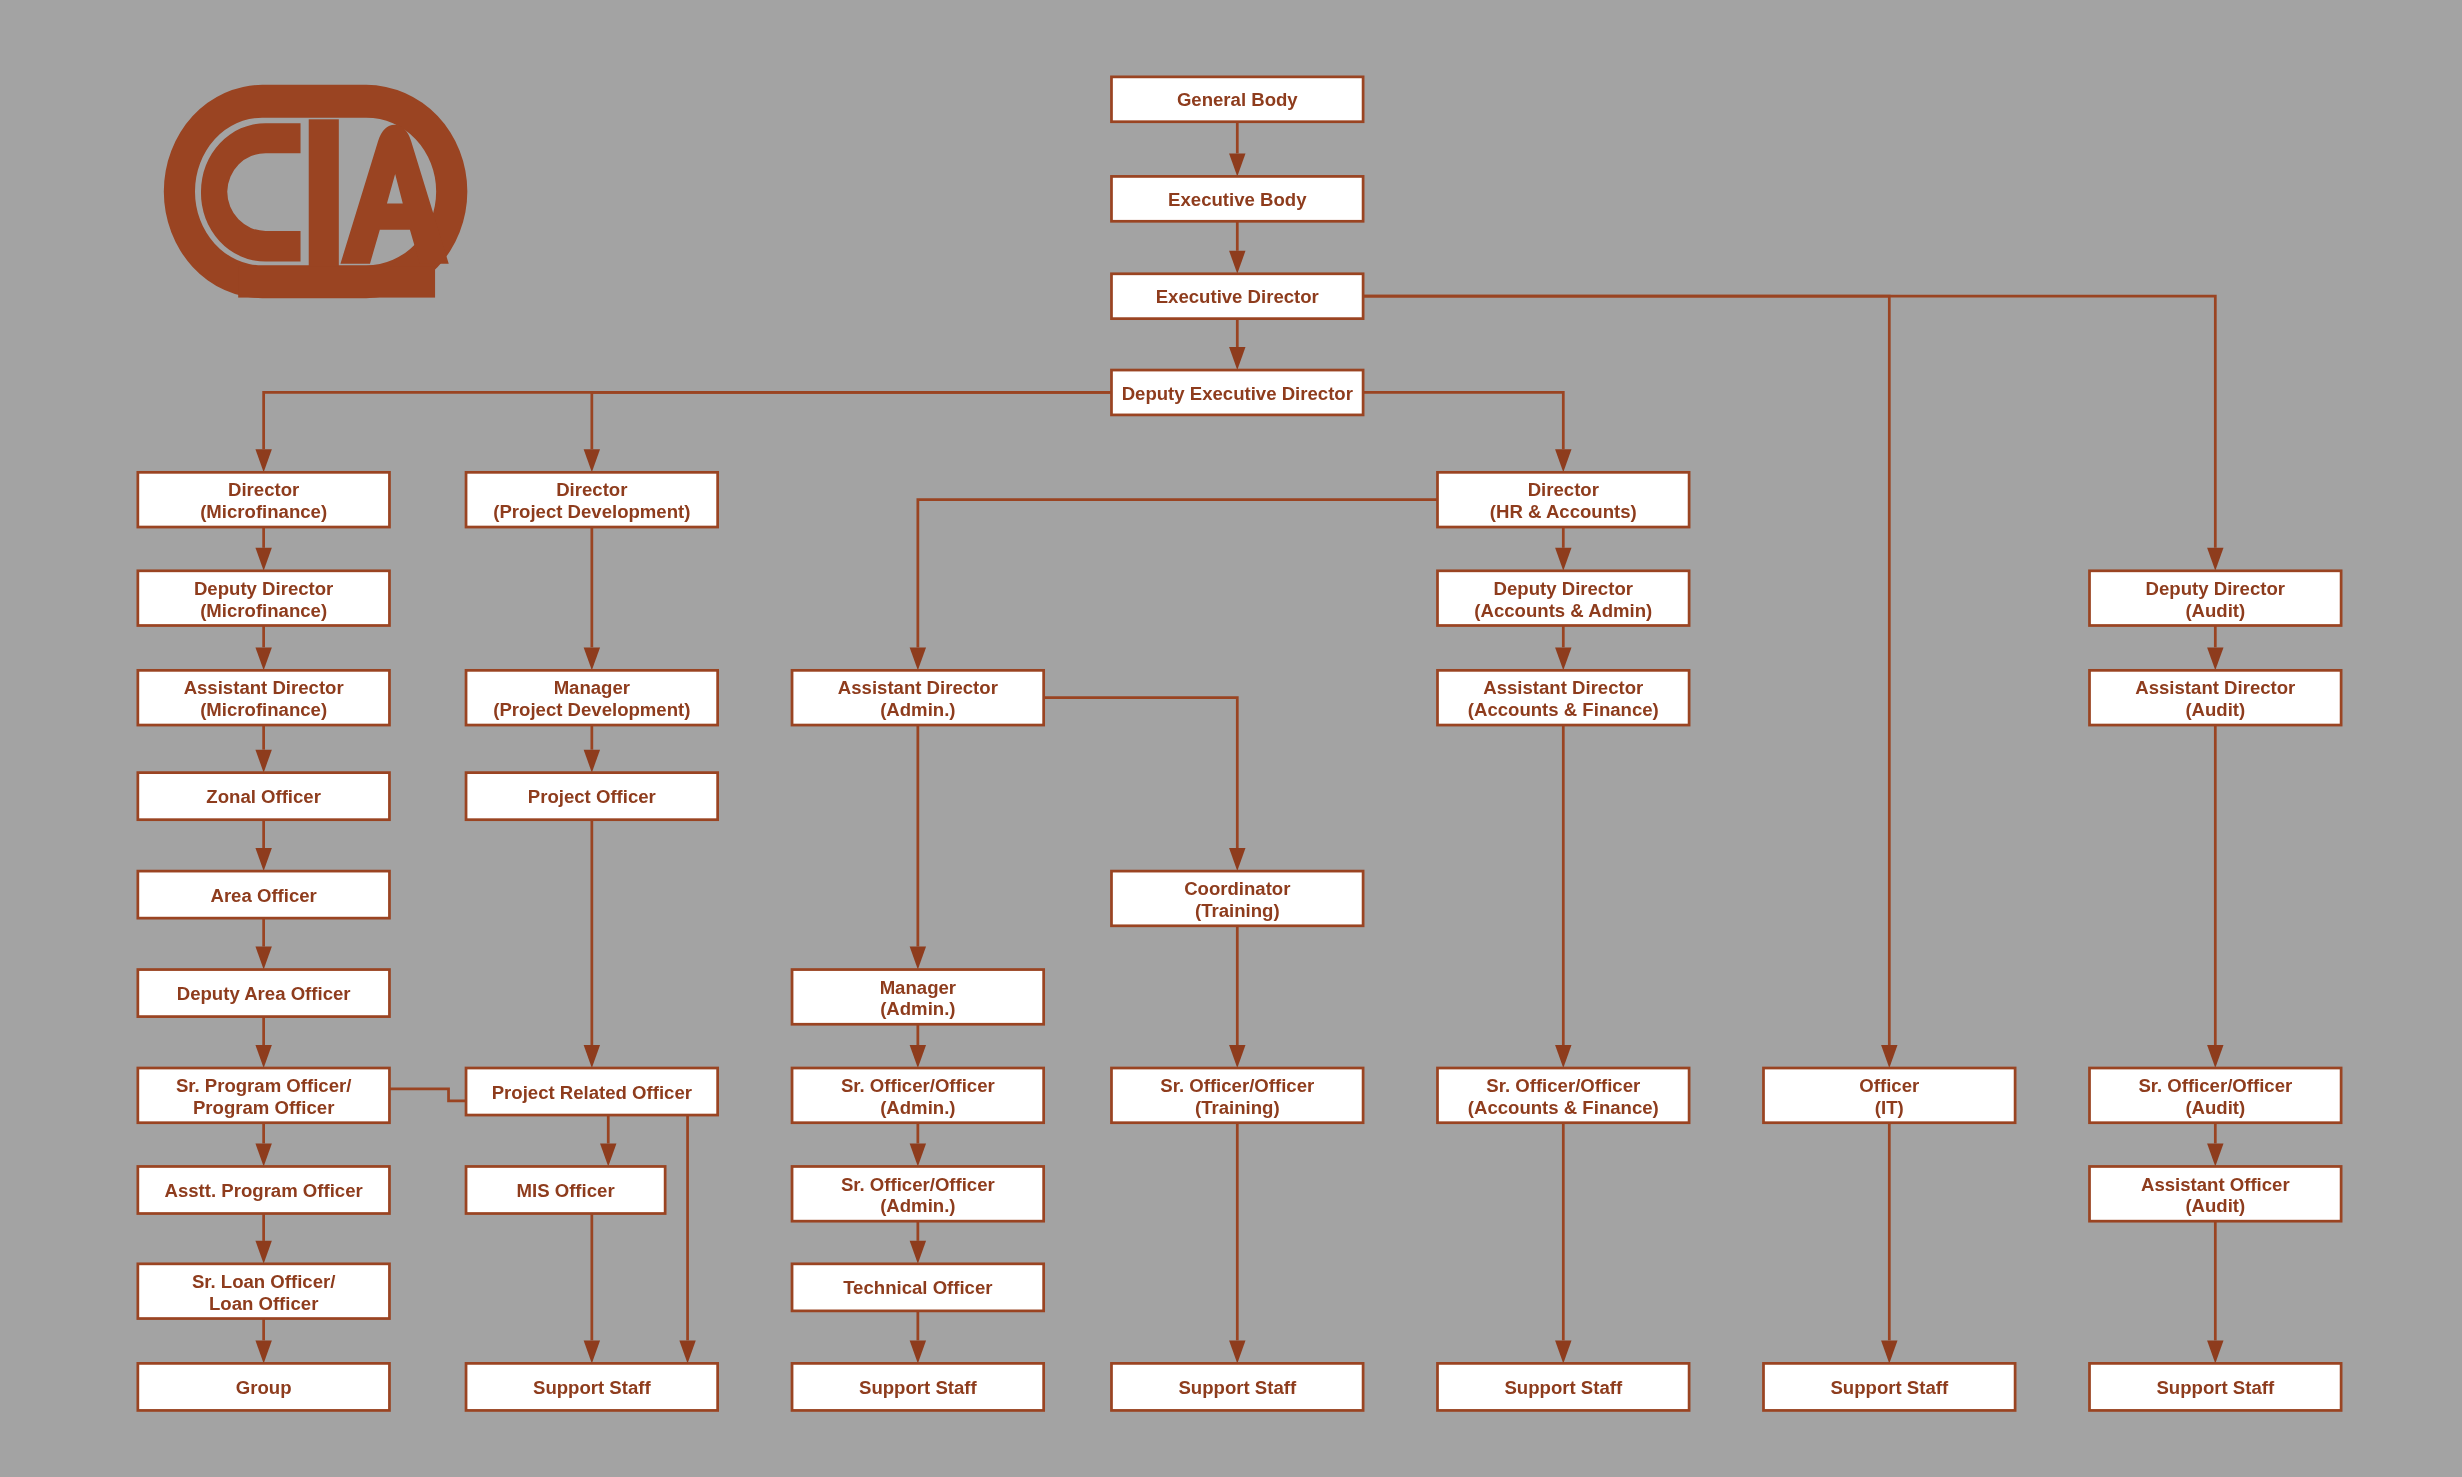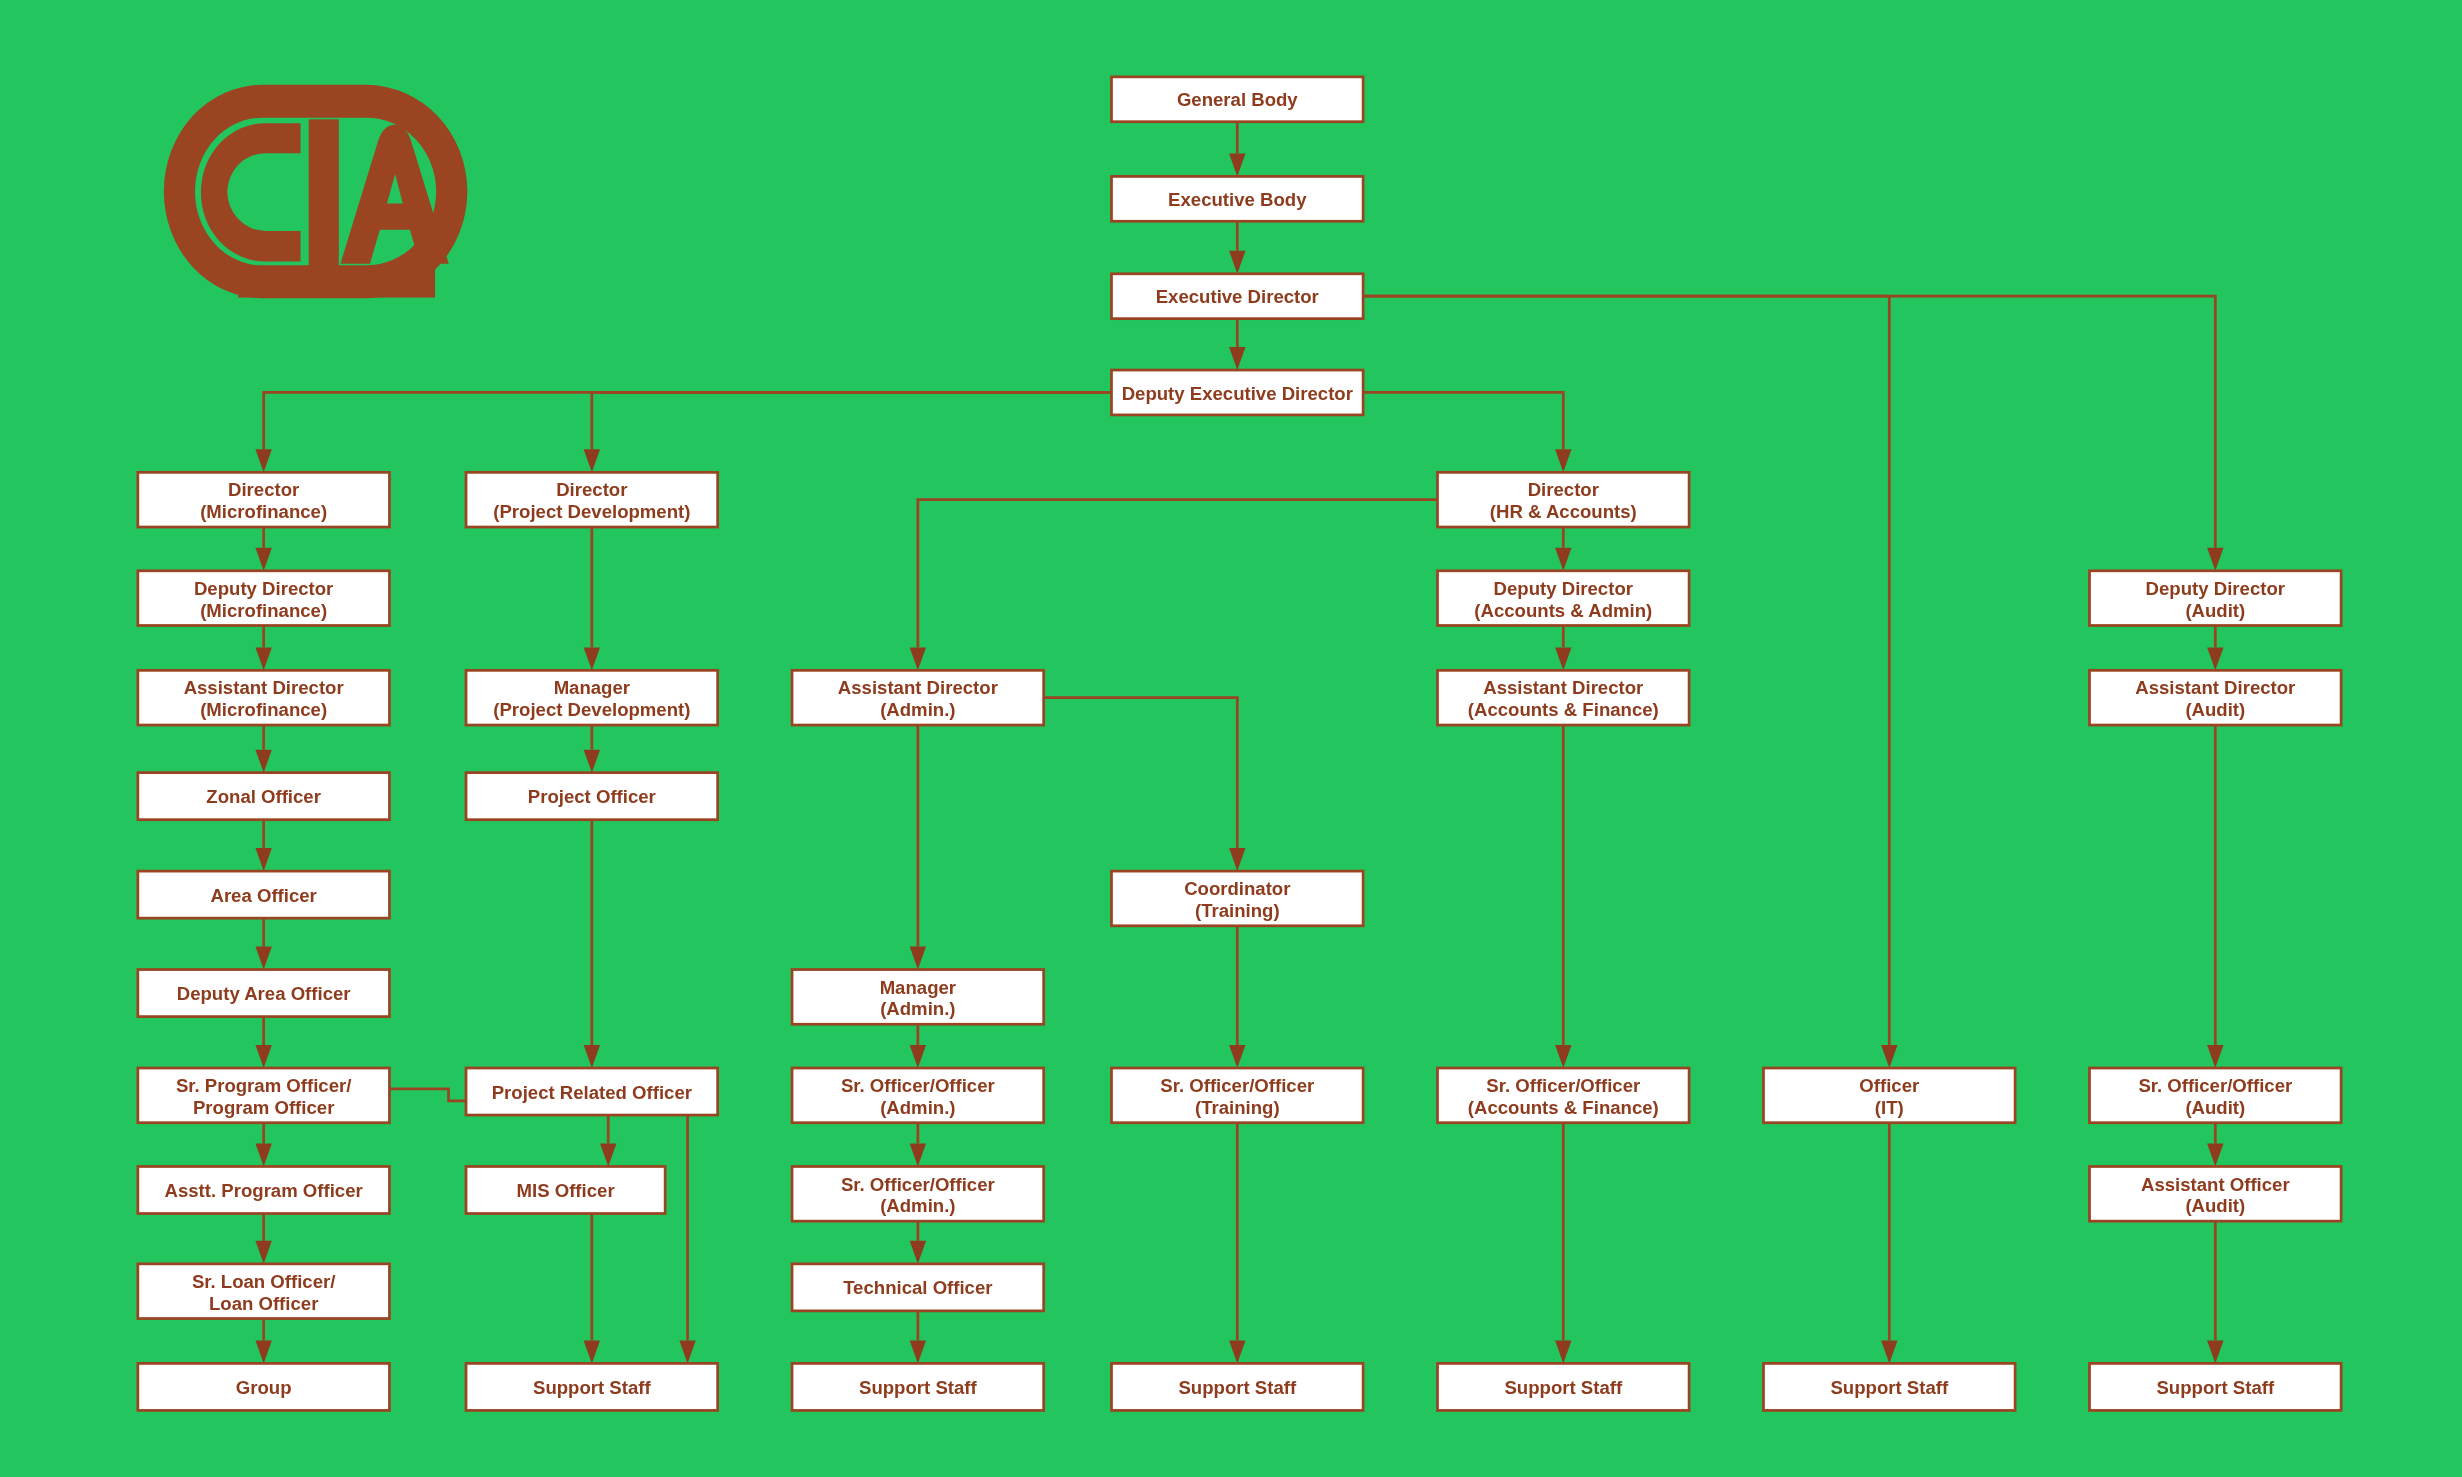--- a/index.html
+++ b/index.html
@@ -1,20 +1,20 @@
 <!DOCTYPE html>
 <html style="font-size:8.8px"><head>
 <meta charset="utf-8">
 <style>
   html,body{margin:0;padding:0;background:#ffffff;}
   body{
     font-family:"Liberation Sans","DejaVu Sans",sans-serif;
     width:2462px;height:1478px;overflow:hidden;
   }
-  #stage{position:relative;width:2462px;height:1478px;background:#22c55e;text-decoration:underline;}
+  #stage{position:relative;width:2462px;height:1478px;background:#a3a3a3;text-decoration:underline;}
   #chart-svg{position:absolute;left:0;top:0;width:2462px;height:1478px;}
   .logo-wrap{position:absolute;left:131px;top:60px;width:350px;height:263px;}
   .node-label{
     font-family:"Liberation Sans","DejaVu Sans",sans-serif;
     font-weight:bold;fill:#8E3C1D;
     text-anchor:middle;
     font-size:34px;
   }
   .arrow-head{fill:#8E3C1D;}
 </style>

